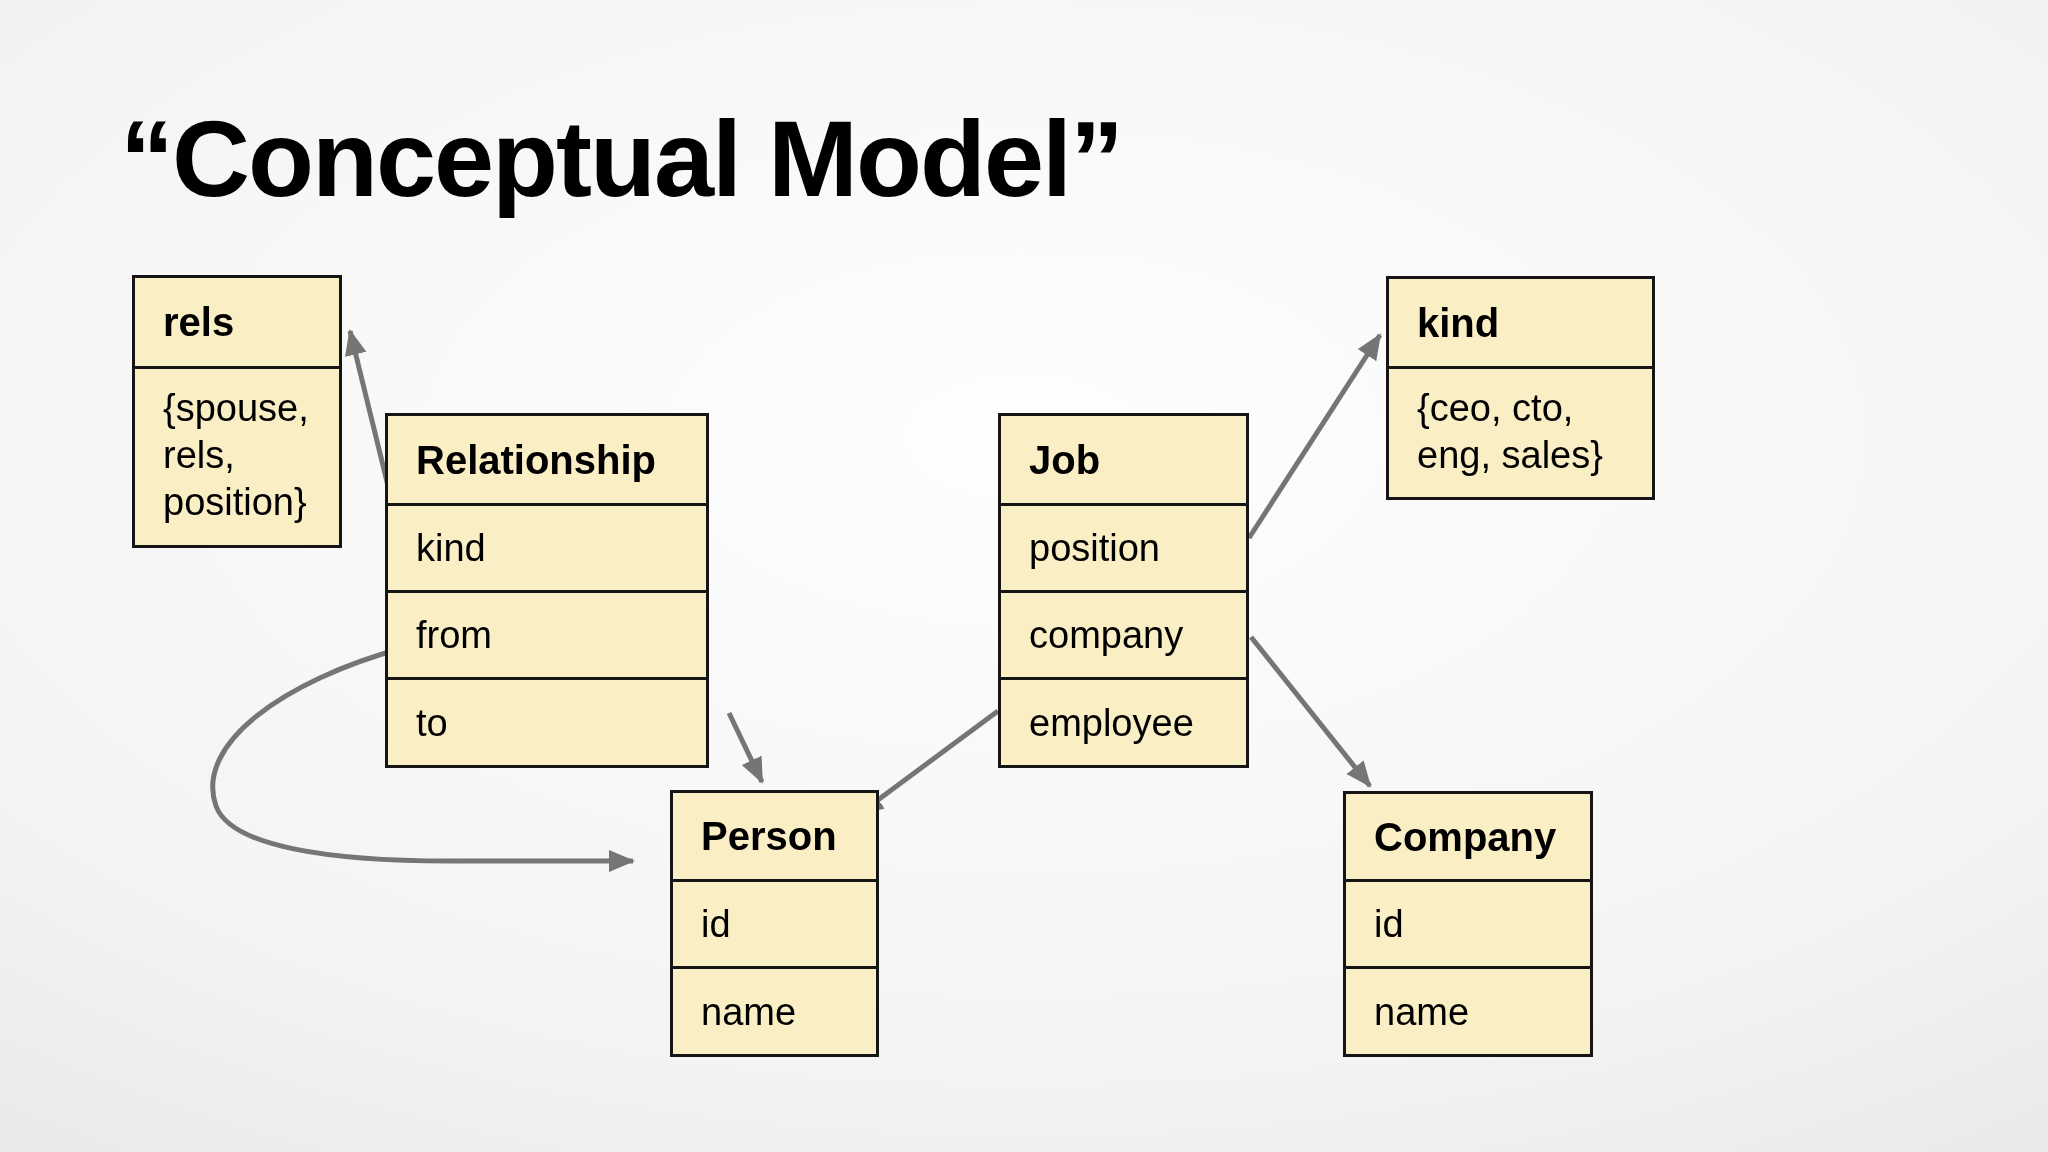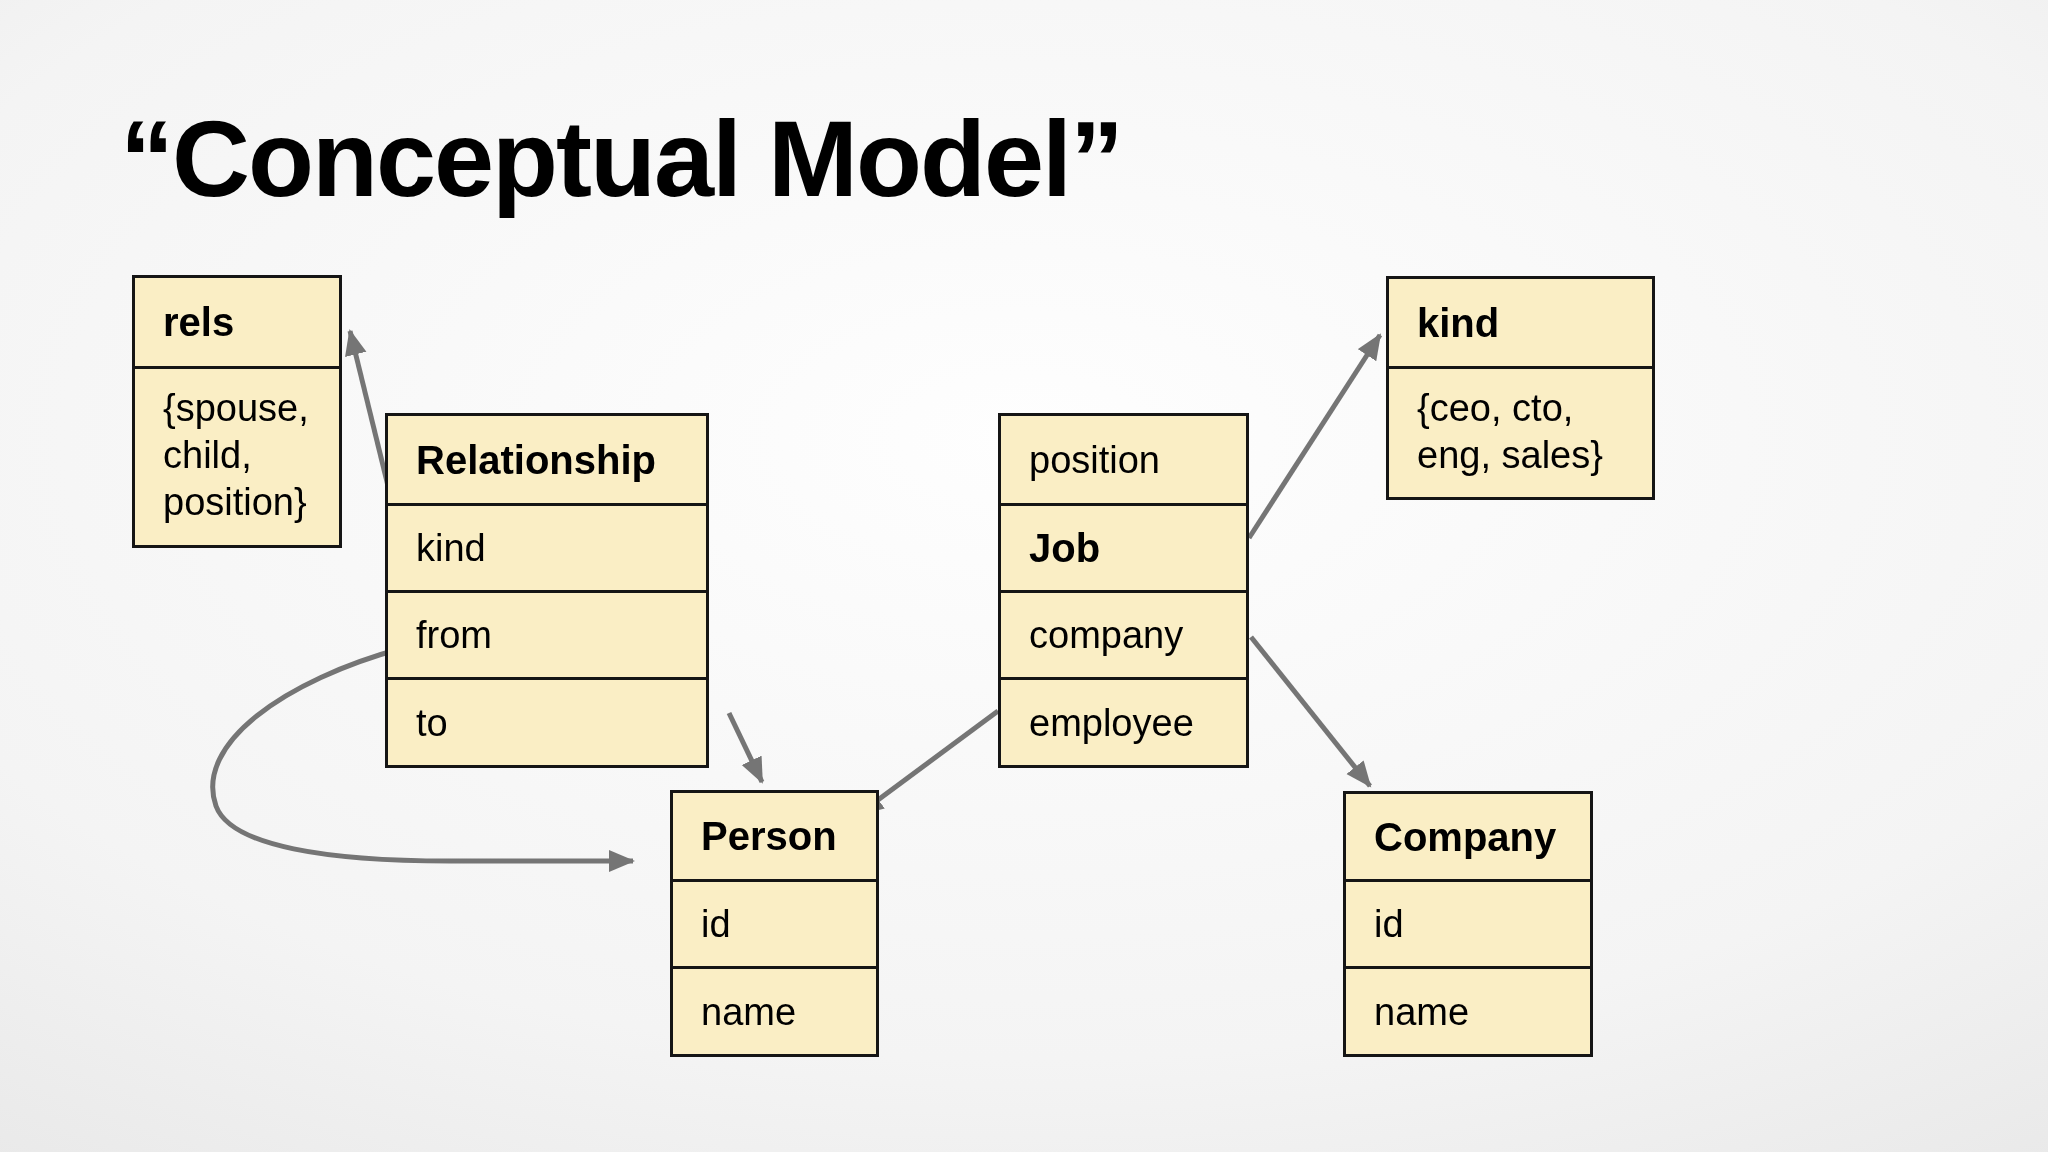--- a/index.html
+++ b/index.html
@@ -82,35 +82,35 @@
     <path class="link" d="M 729 713 L 762 782" marker-end="url(#ah)"></path>
     <path class="link" d="M 998 711 L 859 814" marker-end="url(#ah)"></path>
     <path class="link" d="M 1249 538 L 1380 335" marker-end="url(#ah)"></path>
     <path class="link" d="M 1251 637 L 1370 786" marker-end="url(#ah)"></path>
   </svg>
 
   <div class="entity" style="left:132px;top:275px;width:210px;height:273px;">
     <div class="erow etitle" style="height:88px;">rels</div>
     <div class="ebody" style="height:179px;">
       <span>{spouse,</span>
-      <span>child,</span>
+      <span>rels,</span>
       <span>position}</span>
     </div>
   </div>
 
   <div class="entity" style="left:385px;top:413px;width:324px;height:355px;">
     <div class="erow etitle" style="height:87px;">Relationship</div>
     <div class="erow" style="height:87px;">kind</div>
     <div class="erow" style="height:87px;">from</div>
     <div class="erow" style="height:88px;">to</div>
   </div>
 
   <div class="entity" style="left:998px;top:413px;width:251px;height:355px;">
+    <div class="erow etitle" style="height:87px;">Job</div>
     <div class="erow" style="height:87px;">position</div>
-    <div class="erow etitle" style="height:87px;">Job</div>
     <div class="erow" style="height:87px;">company</div>
     <div class="erow" style="height:88px;">employee</div>
   </div>
 
   <div class="entity" style="left:1386px;top:276px;width:269px;height:224px;">
     <div class="erow etitle" style="height:87px;">kind</div>
     <div class="ebody" style="height:131px;">
       <span>{ceo, cto,</span>
       <span>eng, sales}</span>
     </div>

